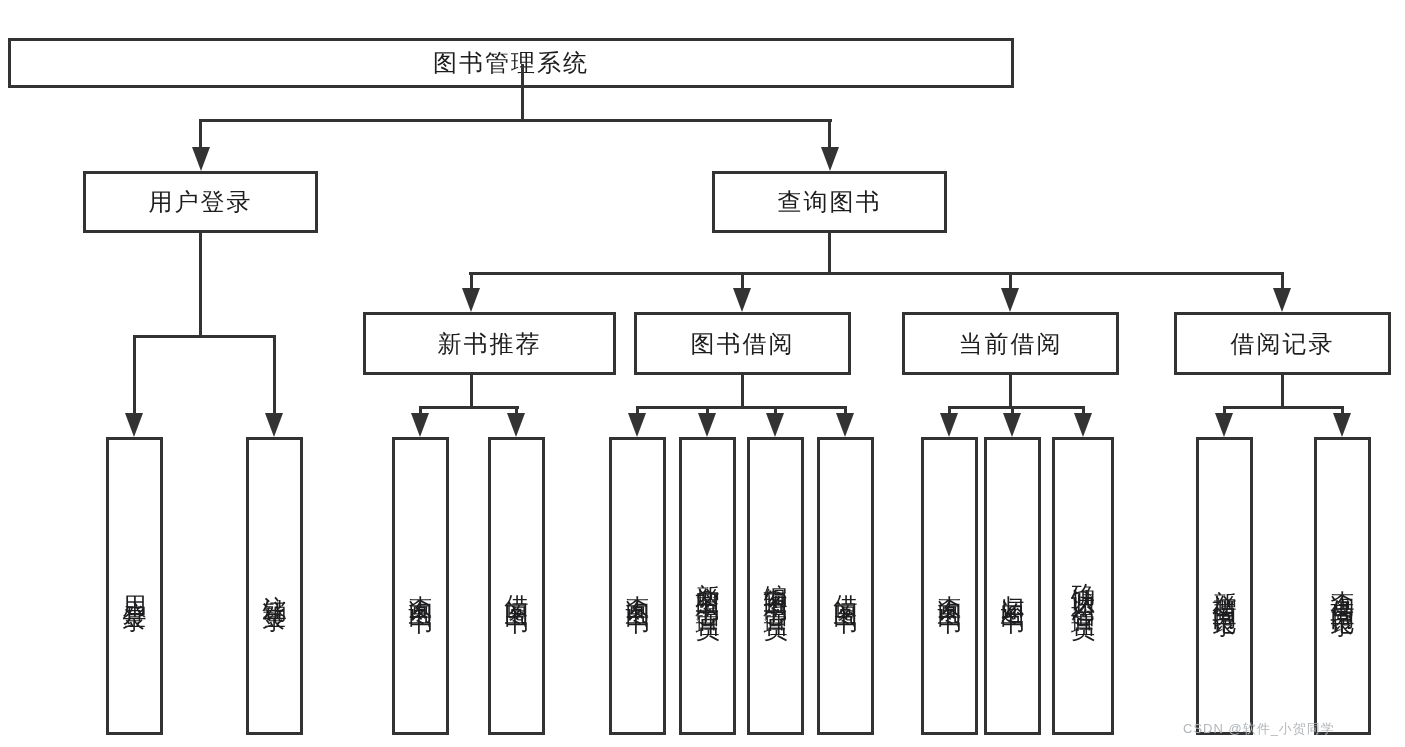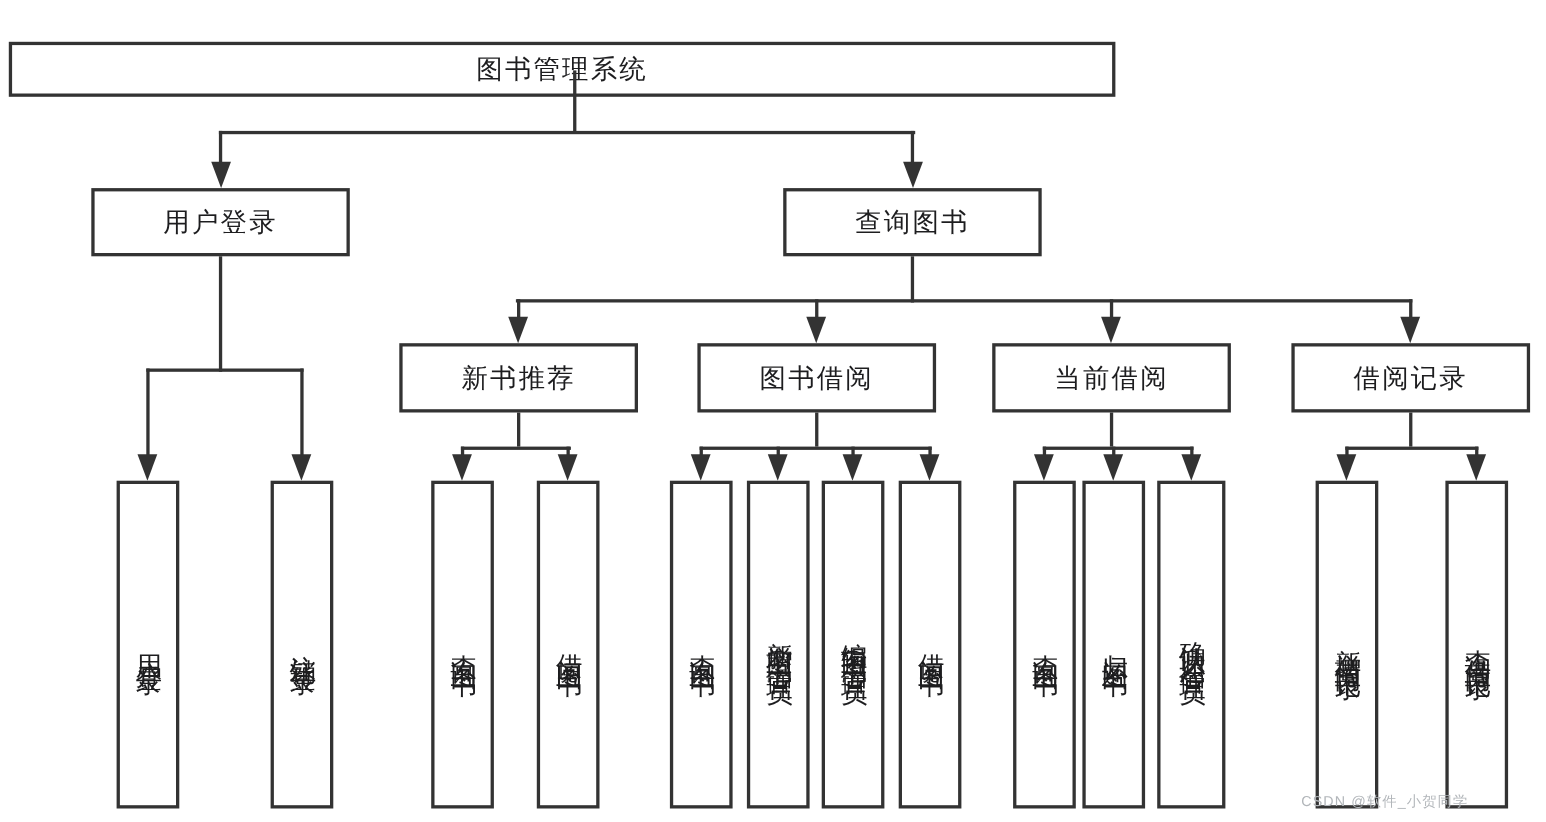--- a/index.html
+++ b/index.html
@@ -91,21 +91,21 @@
   <div class="h" style="left:469px;top:272px;width:815px;"></div>
   <div class="v" style="left:470px;top:272px;height:18px;"></div>
   <div class="arrow" style="left:462px;top:288px;"></div>
   <div class="v" style="left:741px;top:272px;height:18px;"></div>
   <div class="arrow" style="left:733px;top:288px;"></div>
   <div class="v" style="left:1009px;top:272px;height:18px;"></div>
   <div class="arrow" style="left:1001px;top:288px;"></div>
   <div class="v" style="left:1281px;top:272px;height:18px;"></div>
   <div class="arrow" style="left:1273px;top:288px;"></div>
 
-  <div class="box" style="left:363px;top:312px;width:217px;height:63px;">
+  <div class="box" style="left:363px;top:312px;width:253px;height:63px;">
     <span>新书推荐</span>
   </div>
   <div class="box" style="left:634px;top:312px;width:217px;height:63px;">
     <span>图书借阅</span>
   </div>
   <div class="box" style="left:902px;top:312px;width:217px;height:63px;">
     <span>当前借阅</span>
   </div>
   <div class="box" style="left:1174px;top:312px;width:217px;height:63px;justify-content:center;">
     <span>借阅记录</span>

